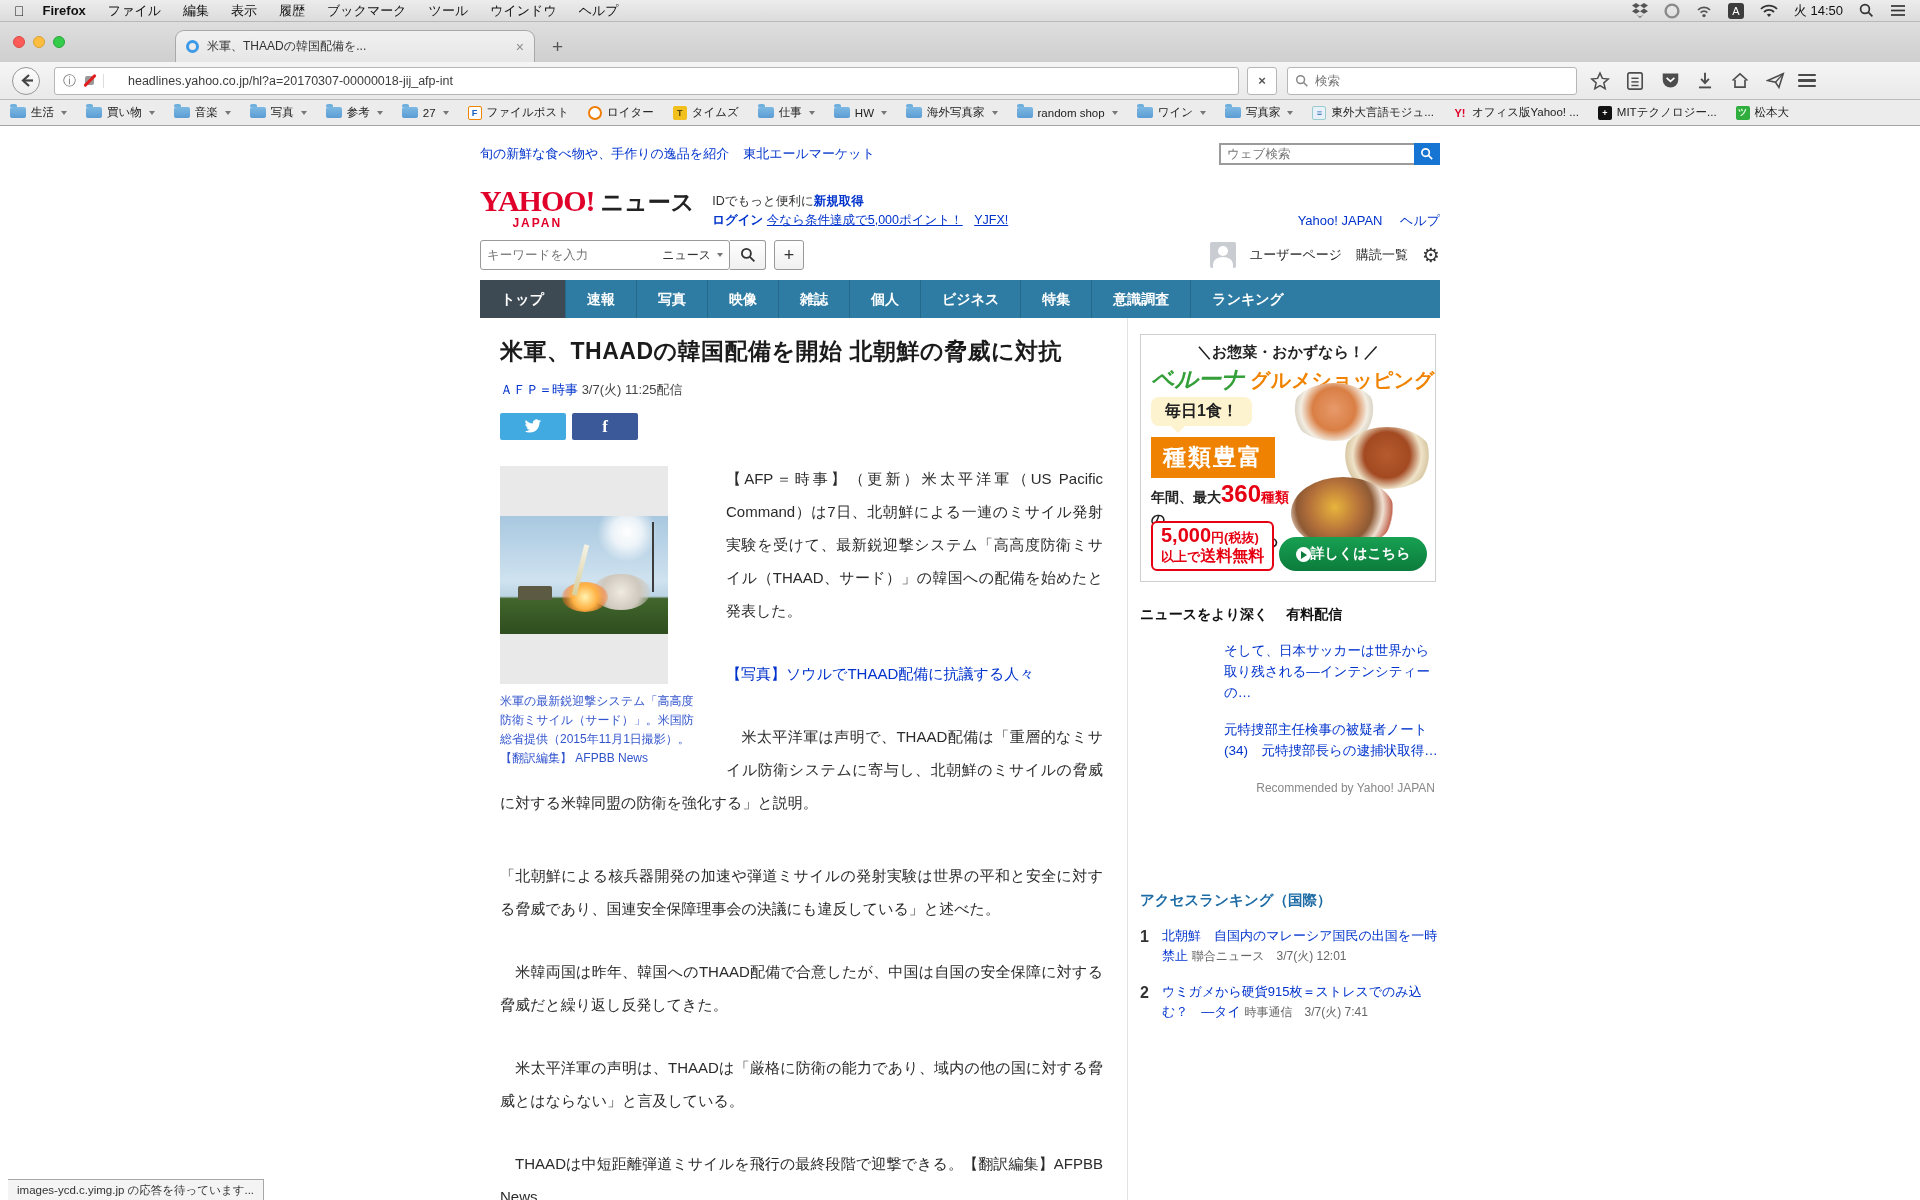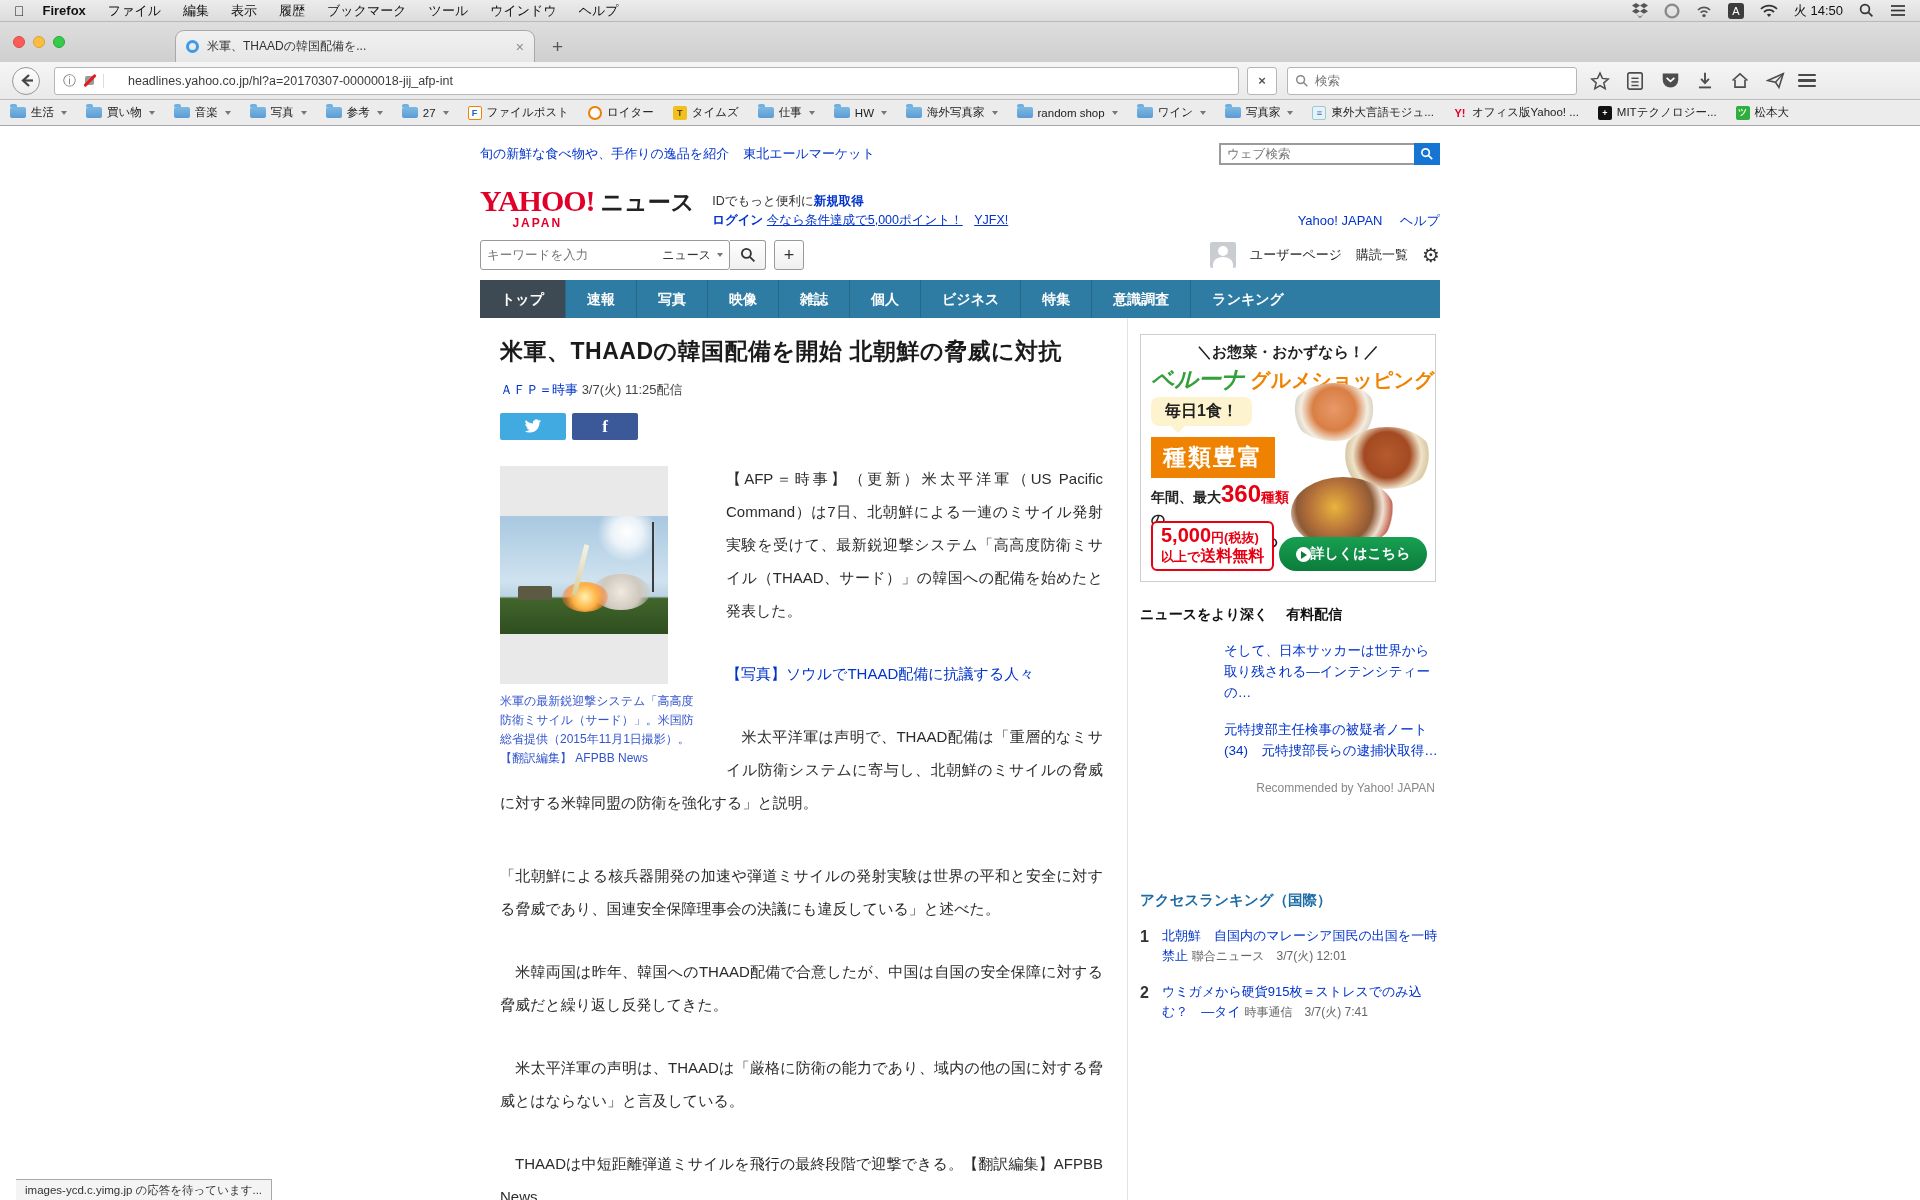--- a/index.html
+++ b/index.html
@@ -218,21 +218,21 @@
   .paiditem { margin-top:16px; padding-left:84px; font-size:13.5px; line-height:21px; }
   .recommended { margin-top:20px; text-align:right; font-size:12px; color:#888; padding-right:4px; }
 
   .ranking { margin-top:96px; }
   .rank-h { font-size:14.5px; font-weight:bold; color:#1d6ba5; }
   .rankitem { display:flex; margin-top:16px; font-size:13px; line-height:20px; }
   .rankitem .num { font-size:16px; font-weight:bold; color:#333; width:22px; flex:none; padding-top:1px;}
   .rankitem .meta { color:#666; font-size:12px; }
 
   
-  .statusbar { position:absolute; left:16px; bottom:0; height:21px; background:#f4f4f4;
+  .statusbar { position:absolute; left:8px; bottom:0; height:21px; background:#f4f4f4;
     border:1px solid #a8a8a8; border-left:none; border-bottom:none; font-size:11.5px; color:#333;
     display:flex; align-items:center; padding:0 9px; z-index:60; }
 </style>
 </head>
 <body>
 
 <div class="menubar">
   <span class="apple"></span>
   <span class="menu app">Firefox</span>
   <span class="menu">ファイル</span>

